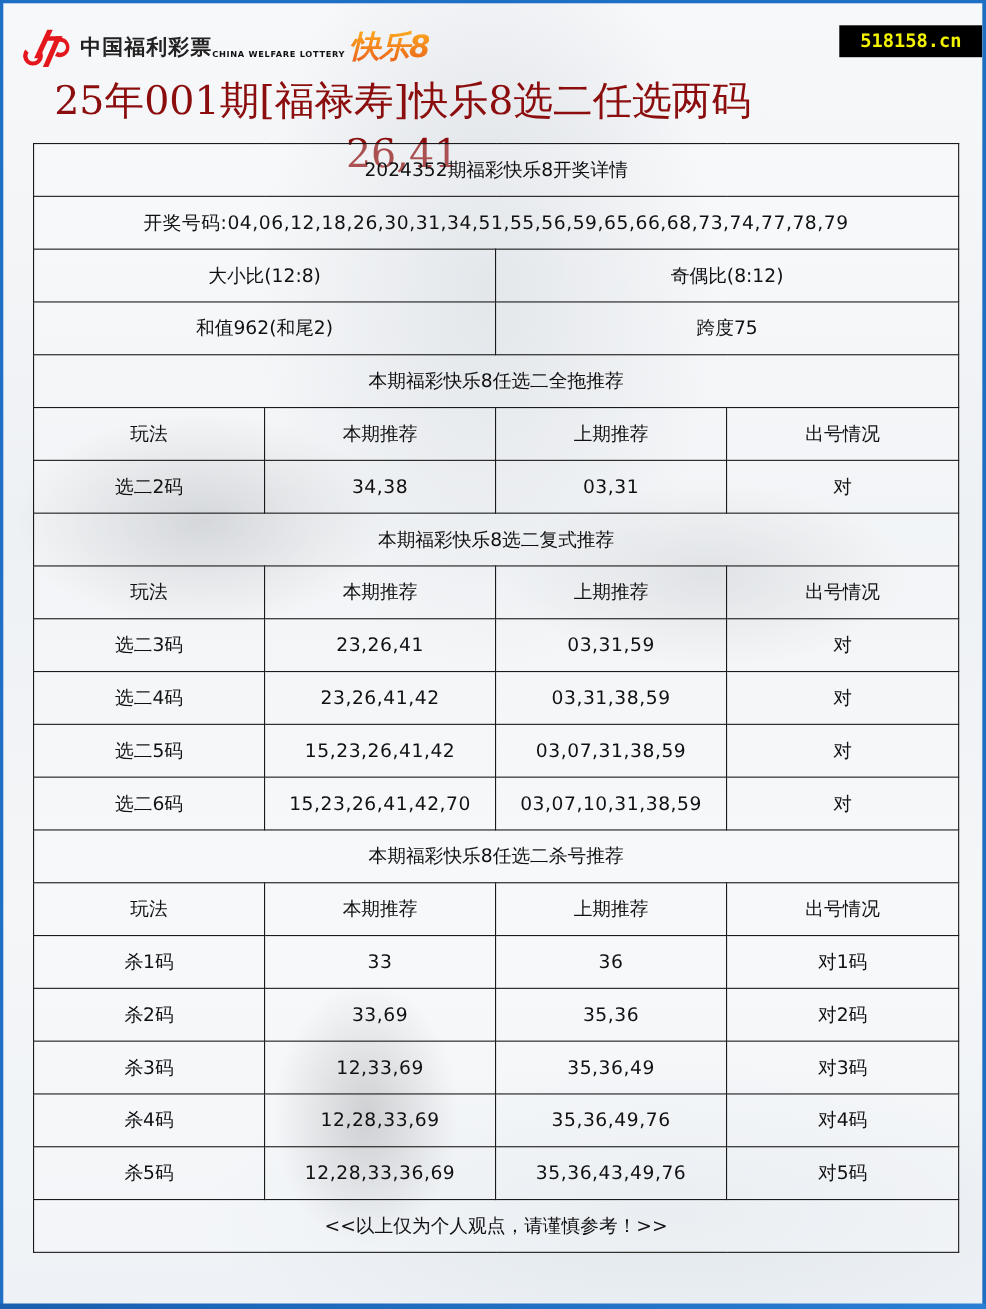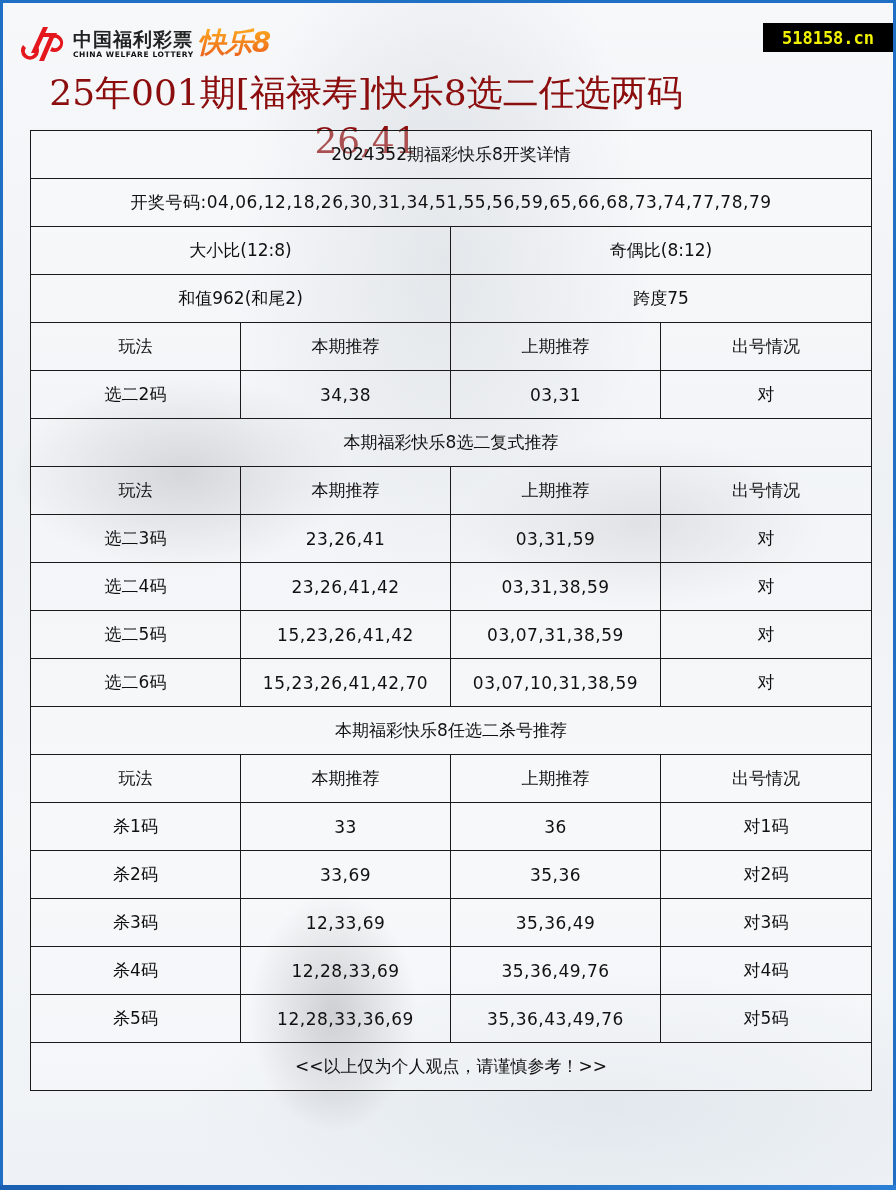--- a/index.html
+++ b/index.html
@@ -18,21 +18,21 @@
       radial-gradient(ellipse 600px 200px at 600px 1100px, rgba(200,210,220,0.35), rgba(255,255,255,0) 70%),
       linear-gradient(180deg, #f7f8fa 0%, #eef1f4 40%, #f4f6f8 70%, #eef2f6 100%);
     overflow: hidden;
   }
   .bottom-bar {
     position: absolute; left: 0; bottom: 0; width: 896px; height: 5px;
     background: linear-gradient(90deg, #1a5fb0, #2a7fd4);
   }
   .logo { position: absolute; left: 16px; top: 20px; height: 40px; display: flex; align-items: center; }
   .logo-mark { width: 46px; height: 40px; position: relative; }
-  .logo-text { margin-left: 8px; display: flex; flex-direction: column; }
+  .logo-text { margin-left: 8px; display: flex; flex-direction: row; align-items: flex-end; }
   .logo-cn {
     font-family: "DejaVu Sans", sans-serif; font-weight: bold; font-size: 19px; color: #222;
     letter-spacing: 1px; line-height: 22px;
   }
   .logo-en {
     font-family: "DejaVu Sans", sans-serif; font-weight: bold; font-size: 7.5px; color: #111;
     letter-spacing: 0.6px; line-height: 9px;
   }
   .logo-kl8 {
     margin-left: 4px; font-family: "DejaVu Sans", sans-serif; font-weight: bold; font-style: italic;
@@ -110,20 +110,23 @@
       <tr>
         <td colspan="2">大小比(12:8)</td>
         <td colspan="2">奇偶比(8:12)</td>
       </tr>
       <tr>
         <td colspan="2">和值962(和尾2)</td>
         <td colspan="2">跨度75</td>
       </tr>
 
       <tr>
+        <td colspan="4" class="section">本期福彩快乐8任选二全拖推荐</td>
+      </tr>
+      <tr>
         <td class="head">玩法</td>
         <td class="head">本期推荐</td>
         <td class="head">上期推荐</td>
         <td class="head">出号情况</td>
       </tr>
       <tr>
         <td>选二2码</td>
         <td class="mono">34,38</td>
         <td class="mono">03,31</td>
         <td>对</td>

